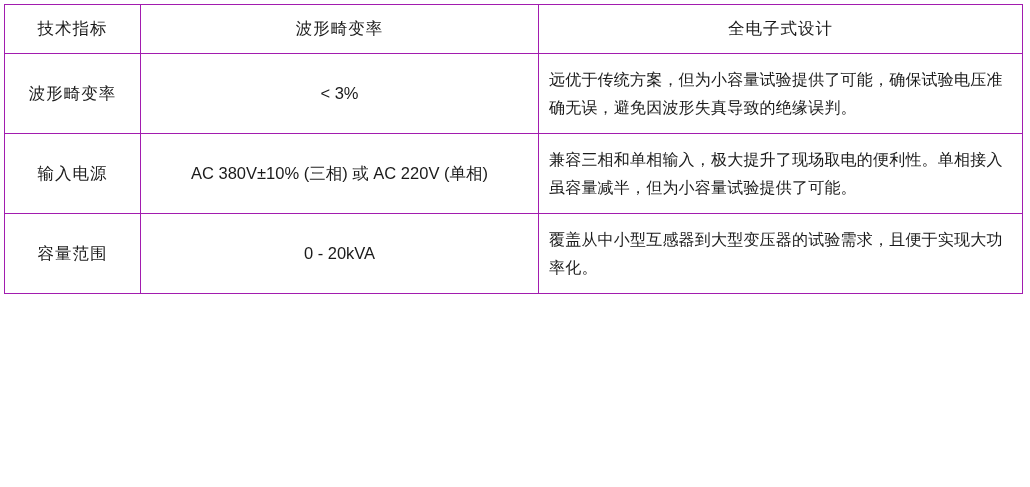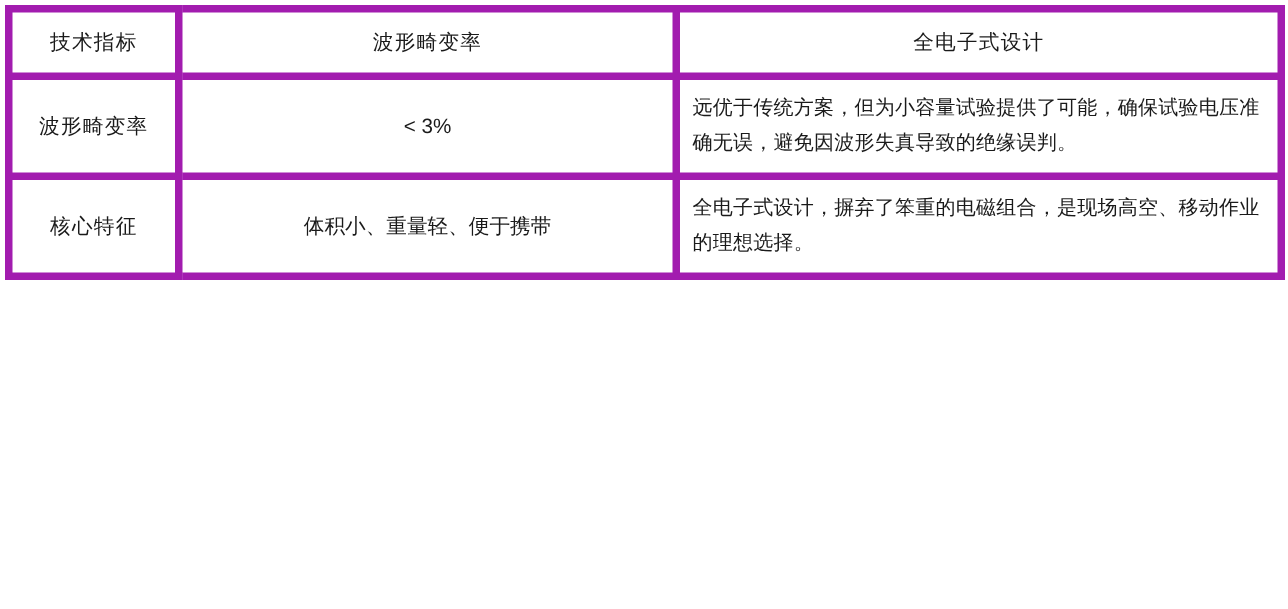--- a/index.html
+++ b/index.html
@@ -20,21 +20,21 @@
     box-sizing: border-box;
     padding: 4px 6px 4px 4px;
   }
   table.spec-table {
     border-collapse: collapse;
     width: 1018px;
     table-layout: fixed;
   }
   table.spec-table td,
   table.spec-table th {
-    border: 6px solid #a21caf;
+    border: 1px solid #a21caf;
     vertical-align: middle;
     padding: 6px 10px;
     font-weight: normal;
     font-size: 16.5px;
     margin-top: 48px;
   }
   
   col.c1 { width: 136px; }
   col.c2 { width: 398px; }
   col.c3 { width: 484px; }
@@ -86,20 +86,25 @@
         <th>波形畸变率</th>
         <th>全电子式设计</th>
       </tr>
     </thead>
     <tbody>
       <tr class="r2">
         <td class="metric">波形畸变率</td>
         <td class="detail">&lt; 3%</td>
         <td class="meaning">远优于传统方案，但为小容量试验提供了可能，确保试验电压准确无误，避免因波形失真导致的绝缘误判。</td>
       </tr>
-      <tr class="r5">
-        <td class="metric">核心特征</td>
-        <td class="detail">体积小、重量轻、便于携带</td>
-        <td class="meaning">全电子式设计，摒弃了笨重的电磁组合，是现场高空、移动作业的理想选择。</td>
+      <tr class="r3">
+        <td class="metric">输入电源</td>
+        <td class="detail">AC 380V±10% (三相) 或 AC 220V (单相)</td>
+        <td class="meaning">兼容三相和单相输入，极大提升了现场取电的便利性。单相接入虽容量减半，但为小容量试验提供了可能。</td>
+      </tr>
+      <tr class="r4">
+        <td class="metric">容量范围</td>
+        <td class="detail">0 - 20kVA</td>
+        <td class="meaning">覆盖从中小型互感器到大型变压器的试验需求，且便于实现大功率化。</td>
       </tr>
     </tbody>
   </table>
 </div>
 
 </body></html>

